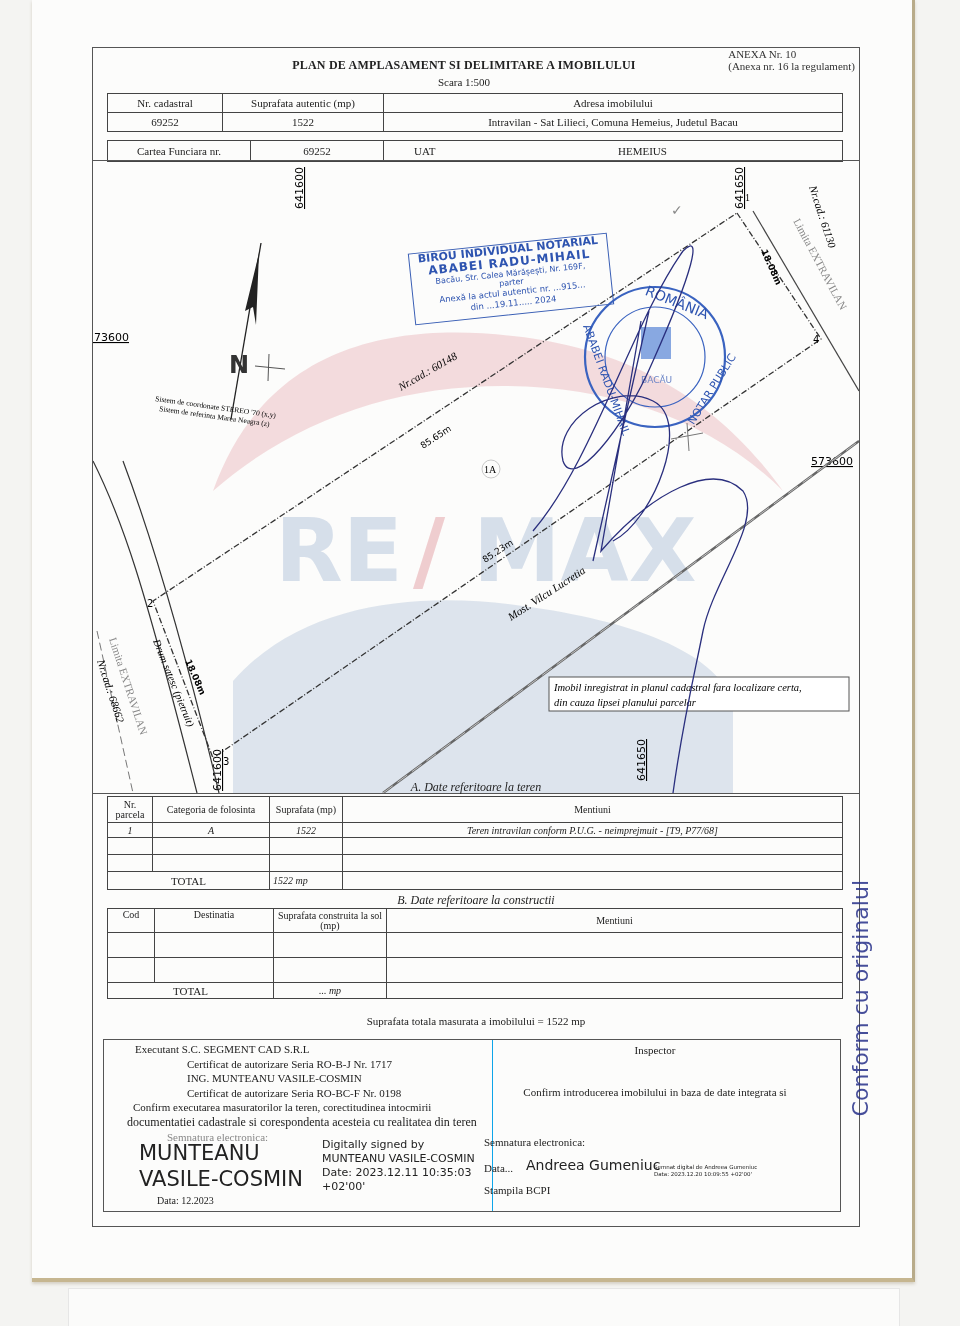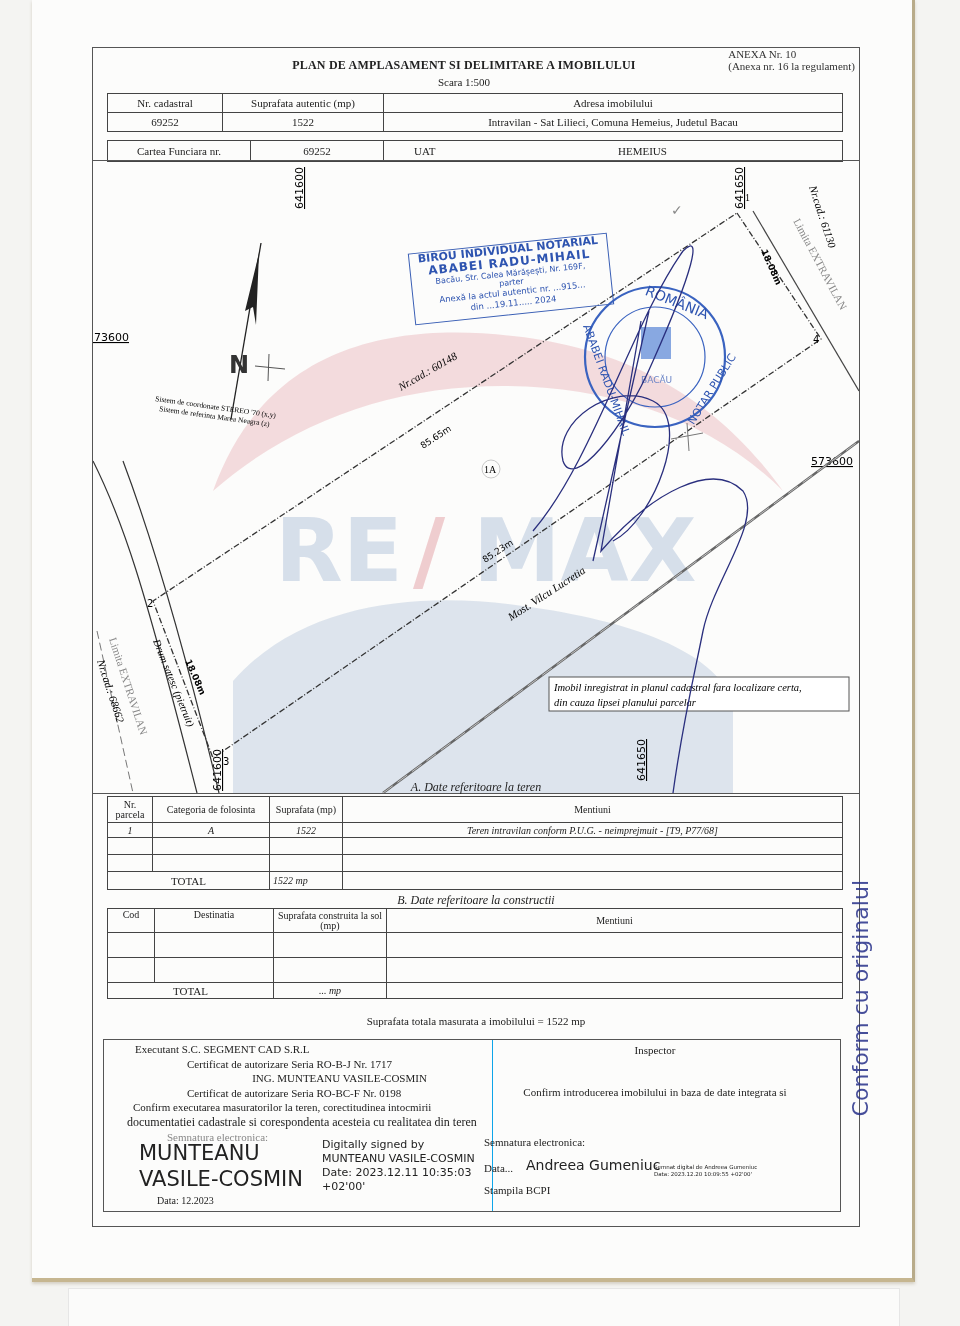--- a/index.html
+++ b/index.html
@@ -243,21 +243,21 @@
     </tr>
   </tbody>
     </table>
 
   <div class="total-area">Suprafata totala masurata a imobilului = 1522 mp</div>
 
   <div class="sigbox">
     <div class="exec">
       <div style="padding-left:8px; margin-top:2px;">Executant S.C. SEGMENT CAD S.R.L</div>
       <div style="padding-left:60px;">Certificat de autorizare Seria RO-B-J Nr. 1717</div>
-      <div style="padding-left:60px;text-align:center;">ING. MUNTEANU VASILE-COSMIN</div>
+      <div style="padding-left:60px;">ING. MUNTEANU VASILE-COSMIN</div>
       <div style="padding-left:60px;">Certificat de autorizare Seria RO-BC-F Nr. 0198</div>
       <div style="padding-left:6px;">Confirm executarea masuratorilor la teren, corectitudinea intocmirii</div>
       <div style="font-size:12px;">documentatiei cadastrale si corespondenta acesteia cu realitatea din teren</div>
       <div style="position:absolute; left:40px; top:90px; color:#888;">Semnatura electronica:</div>
       <div class="bigsig" style="position:absolute; left:12px; top:100px;">
         <div>MUNTEANU</div>
         <div>VASILE-COSMIN</div>
       </div>
       <div class="smallsig" style="position:absolute; left:195px; top:98px;">
         <div>Digitally signed by</div>

